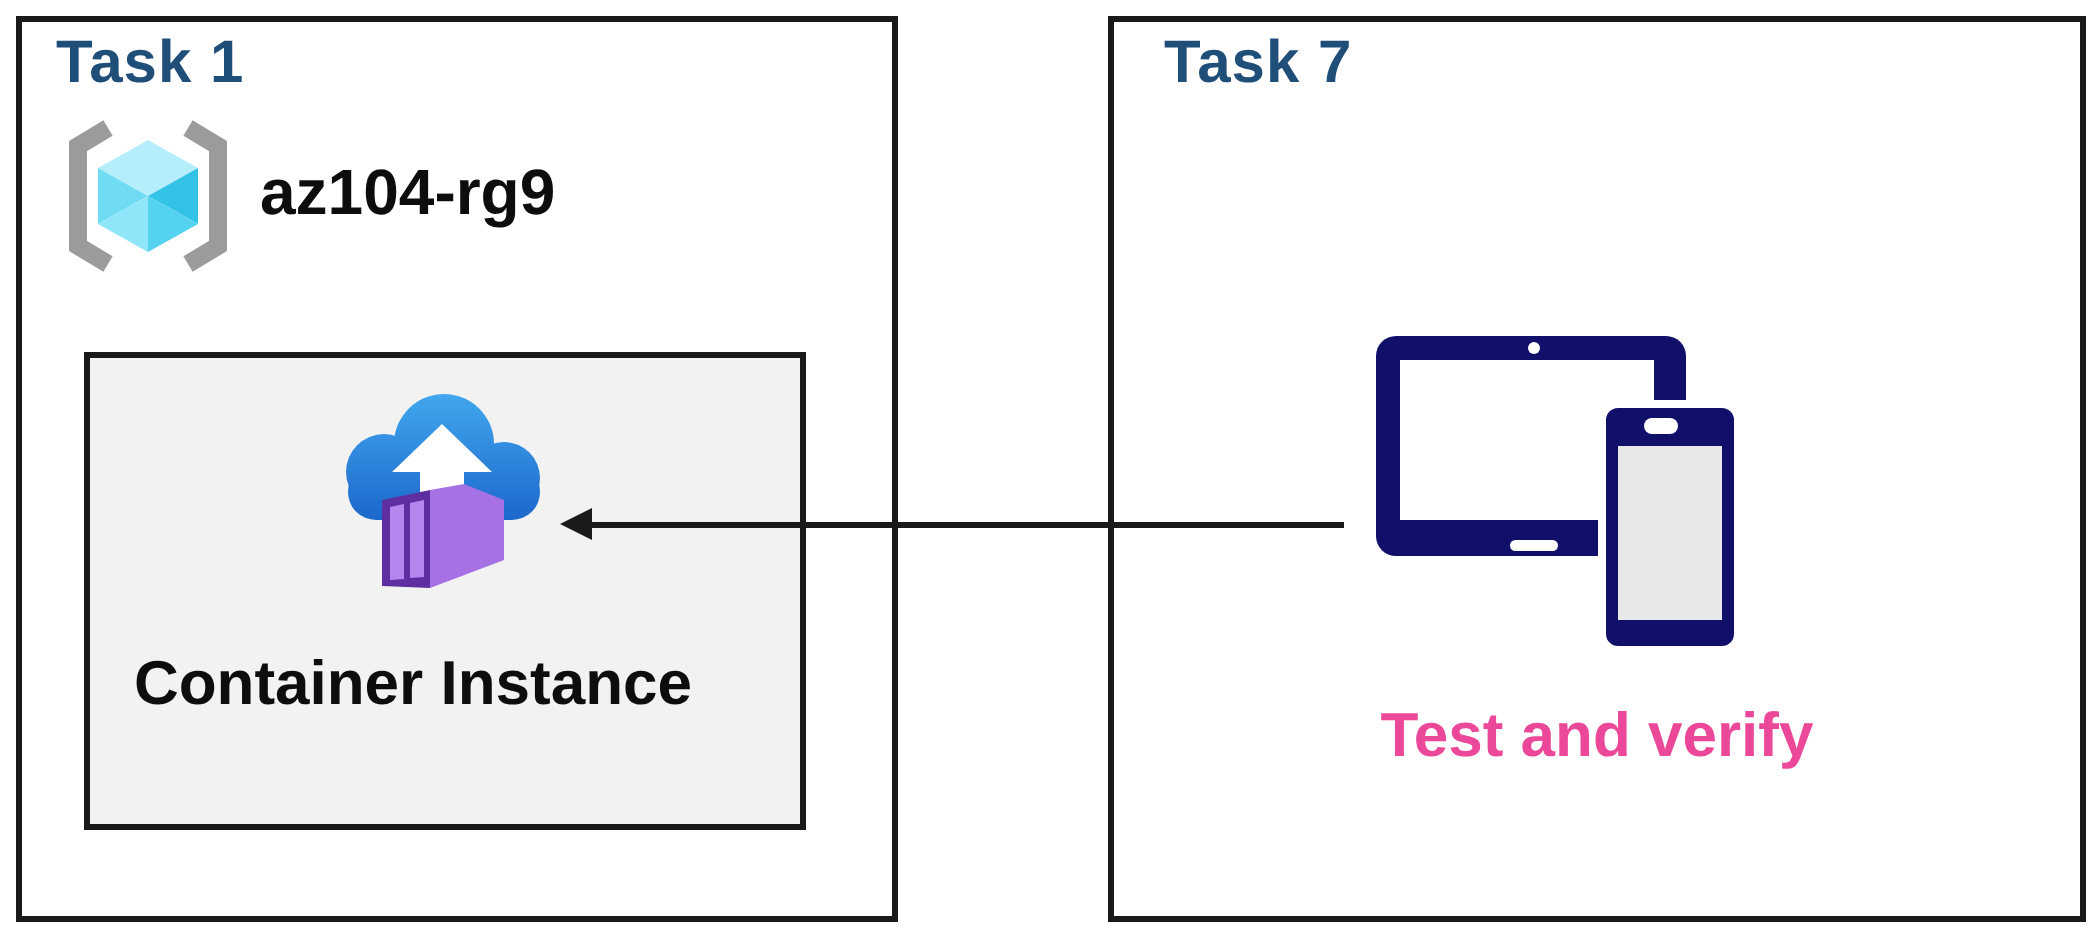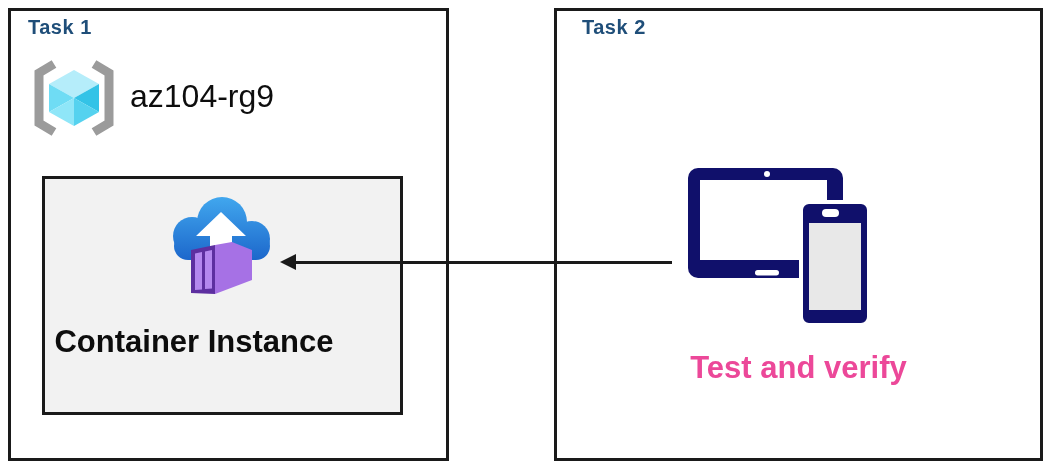--- a/index.html
+++ b/index.html
@@ -6,37 +6,37 @@
   #canvas{
     position:relative;width:1049px;height:465px;background:#ffffff;
     font-family:"Liberation Sans","DejaVu Sans",sans-serif;overflow:hidden;
   }
   .task-box{
     position:absolute;background:#ffffff;border:3px solid #1a1a1a;box-sizing:border-box;
   }
   #task1-box{left:8px;top:8px;width:441px;height:453px;}
   #task2-box{left:554px;top:8px;width:489px;height:453px;}
   .task-title{
-    position:absolute;font-size:20px;font-weight:700;color:#1F4E79;line-height:1;
+    position:absolute;font-size:30px;font-weight:700;color:#1F4E79;line-height:1;
     letter-spacing:0.5px;white-space:nowrap;
   }
   #task1-title{left:28px;top:17px;}
   #task2-title{left:582px;top:17px;}
   #rg-icon{position:absolute;left:26px;top:58px;width:96px;height:80px;}
   #rg-name{
-    position:absolute;left:130px;top:80px;font-size:32px;font-weight:400;color:#0d0d0d;
+    position:absolute;left:130px;top:80px;font-size:32px;font-weight:700;color:#0d0d0d;
     line-height:1;white-space:nowrap;
   }
   #container-box{
     position:absolute;left:42px;top:176px;width:361px;height:239px;
     background:#F2F2F2;border:3px solid #1a1a1a;box-sizing:border-box;
   }
   #aci-icon{position:absolute;left:168px;top:194px;width:110px;height:105px;}
   #container-label{
-    position:absolute;left:42px;top:326px;width:304px;text-align:center;
+    position:absolute;left:42px;top:326px;width:304px;text-align:right;
     font-size:31px;font-weight:700;color:#0d0d0d;line-height:1;white-space:nowrap;
   }
   #devices-icon{position:absolute;left:682px;top:160px;width:200px;height:175px;}
   #devices-caption{
     position:absolute;left:554px;top:352px;width:489px;text-align:center;
     font-size:31px;font-weight:700;color:#ec4899;line-height:1;white-space:nowrap;
   }
   #flow-arrow-line{
     position:absolute;left:295px;top:261px;width:377px;height:3px;background:#1a1a1a;
   }
@@ -84,21 +84,21 @@
     <g>
       <polygon points="47,51 64,48 84,56 84,86 47,100" fill="#A671E5"></polygon>
       <polygon points="23,56 47,51 47,100 23,99" fill="#5D2FA0"></polygon>
       <polygon points="27,59.5 34,58 34,95.5 27,96" fill="#B487EF"></polygon>
       <polygon points="37,57.5 44,56 44,94.5 37,95" fill="#B487EF"></polygon>
     </g>
   </svg>
   <div id="container-label">Container Instance</div>
 
   <div id="task2-box" class="task-box"></div>
-  <div id="task2-title" class="task-title">Task 2</div>
+  <div id="task2-title" class="task-title">Task 7</div>
 
   <svg id="devices-icon" viewBox="0 0 200 175">
     <g>
       <rect x="6" y="8" width="155" height="110" rx="10" fill="#10106B"></rect>
       <rect x="18" y="20" width="127" height="80" fill="#ffffff"></rect>
       <circle cx="85" cy="14" r="3" fill="#ffffff"></circle>
       <rect x="73" y="110" width="24" height="5.5" rx="2.7" fill="#ffffff"></rect>
     </g>
     <g>
       <rect x="119" y="42" width="68" height="123" rx="8" fill="#10106B" stroke="#ffffff" stroke-width="4"></rect>

